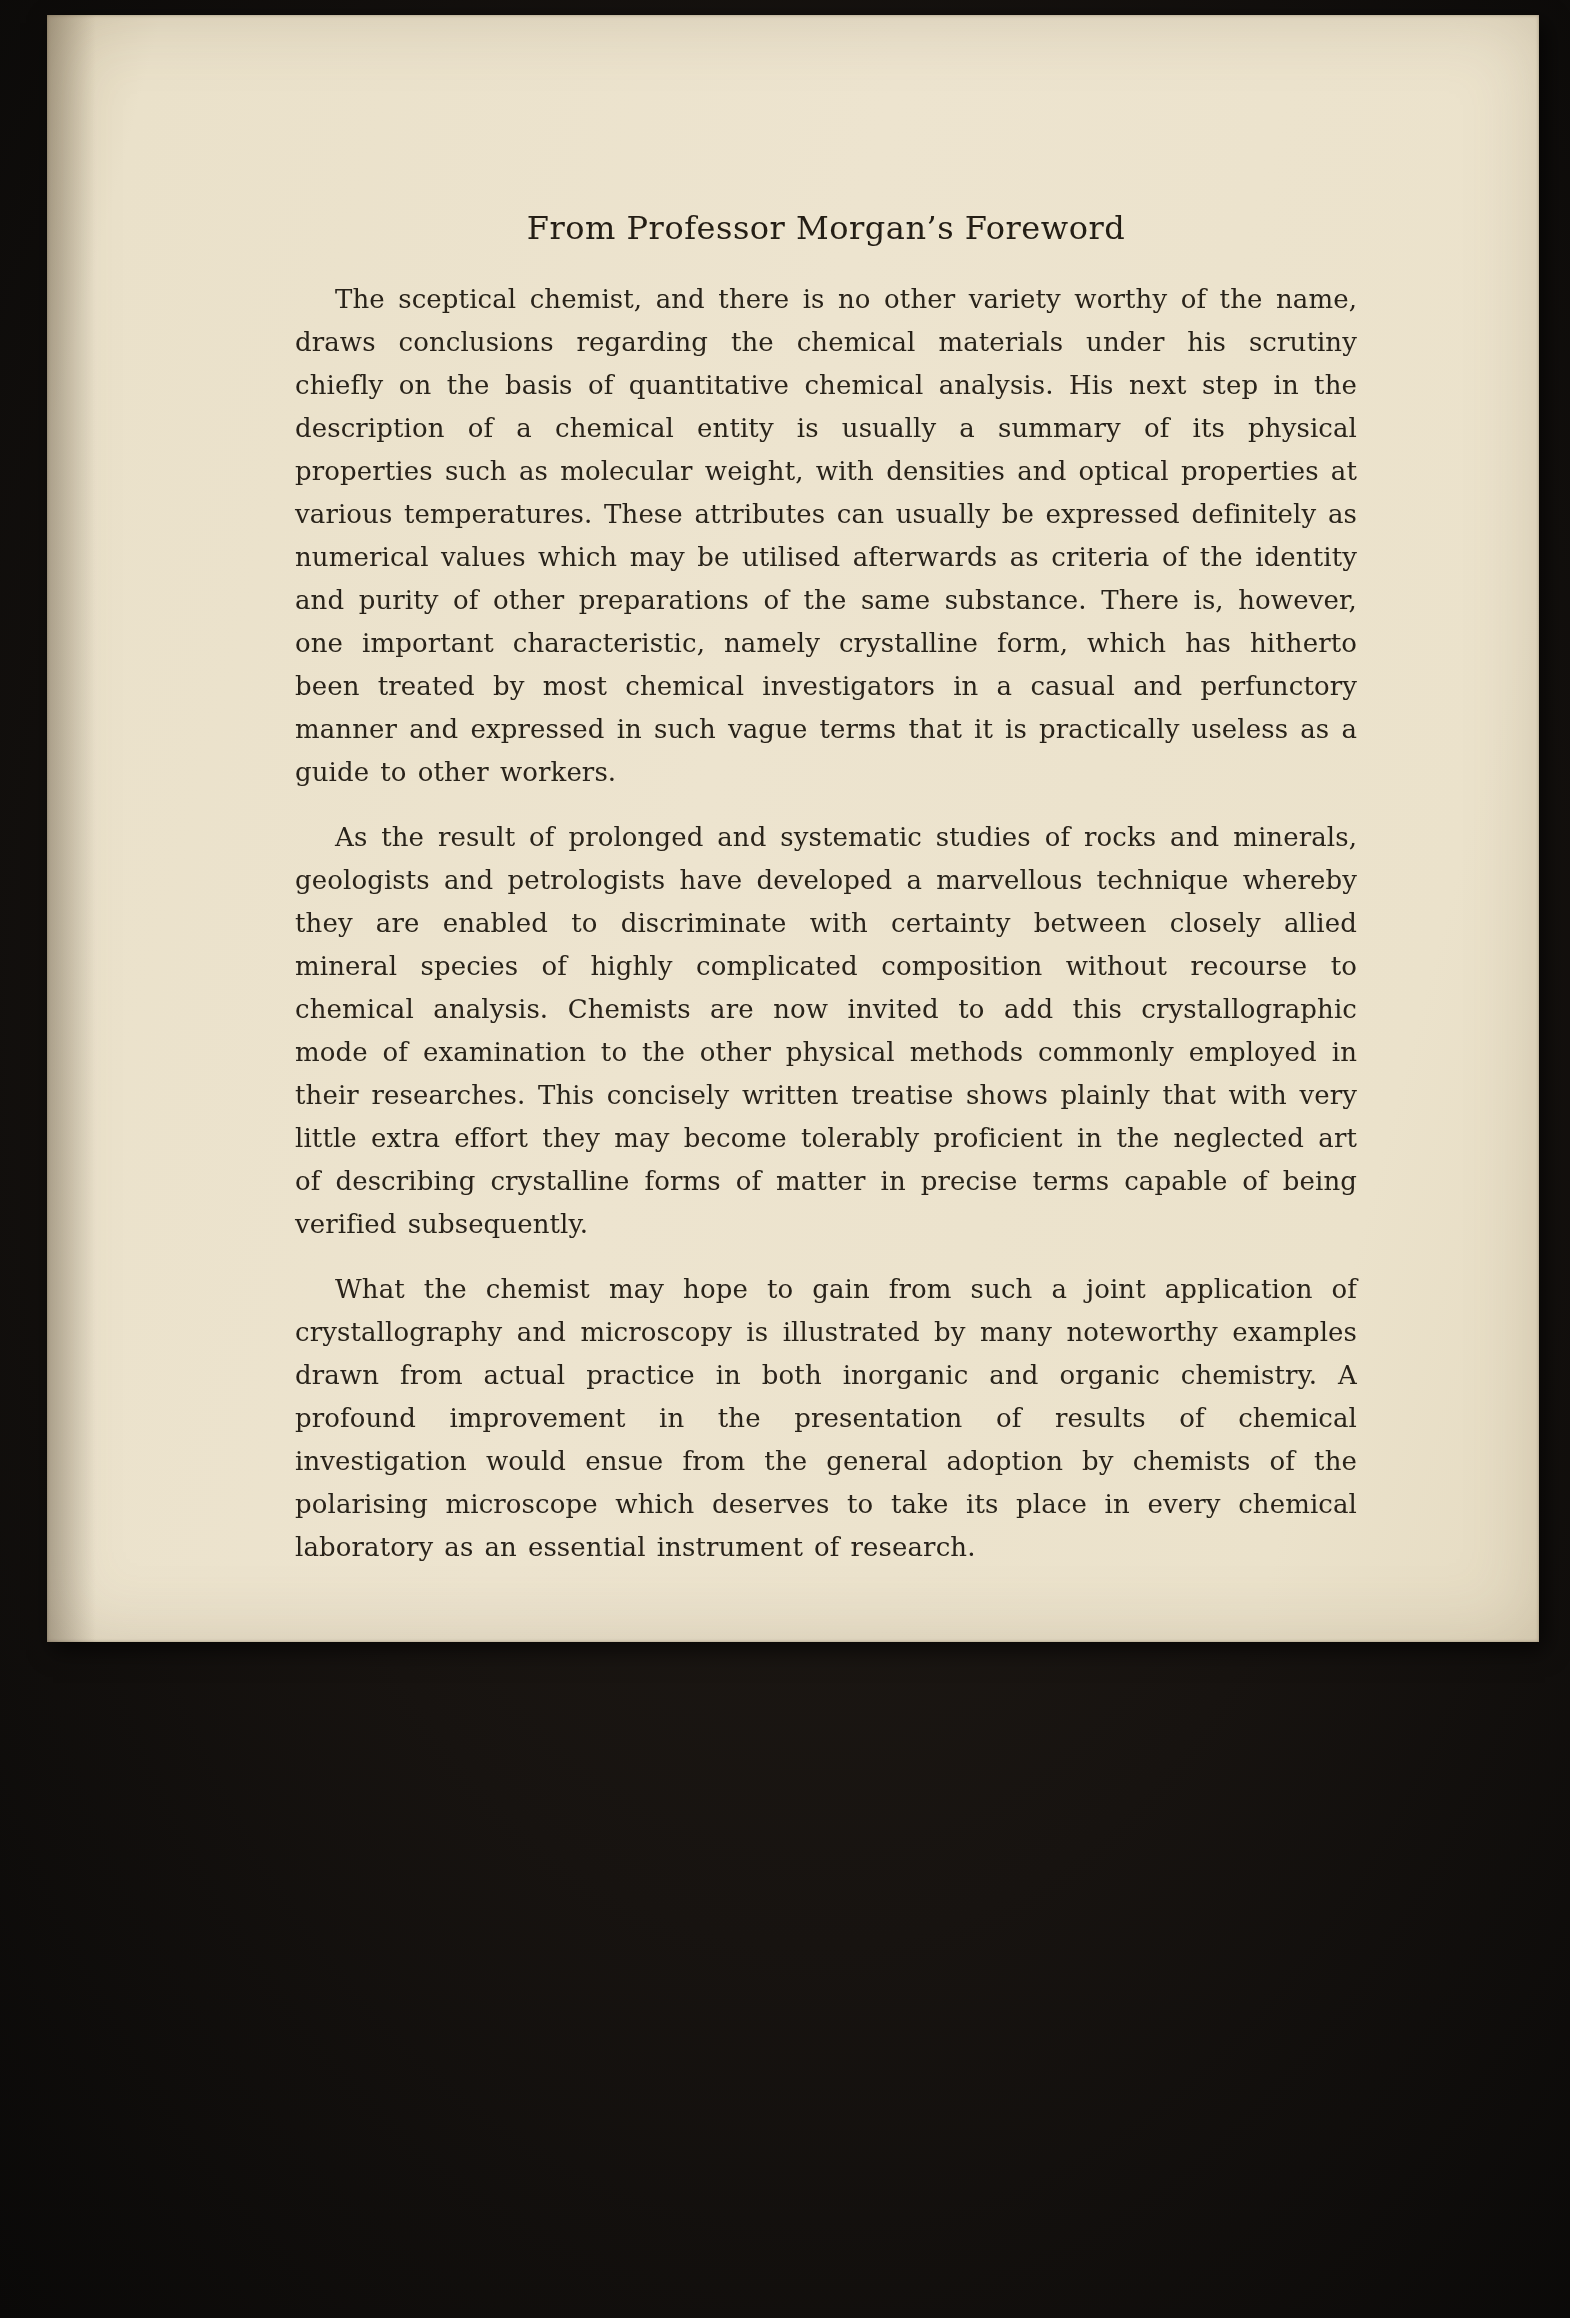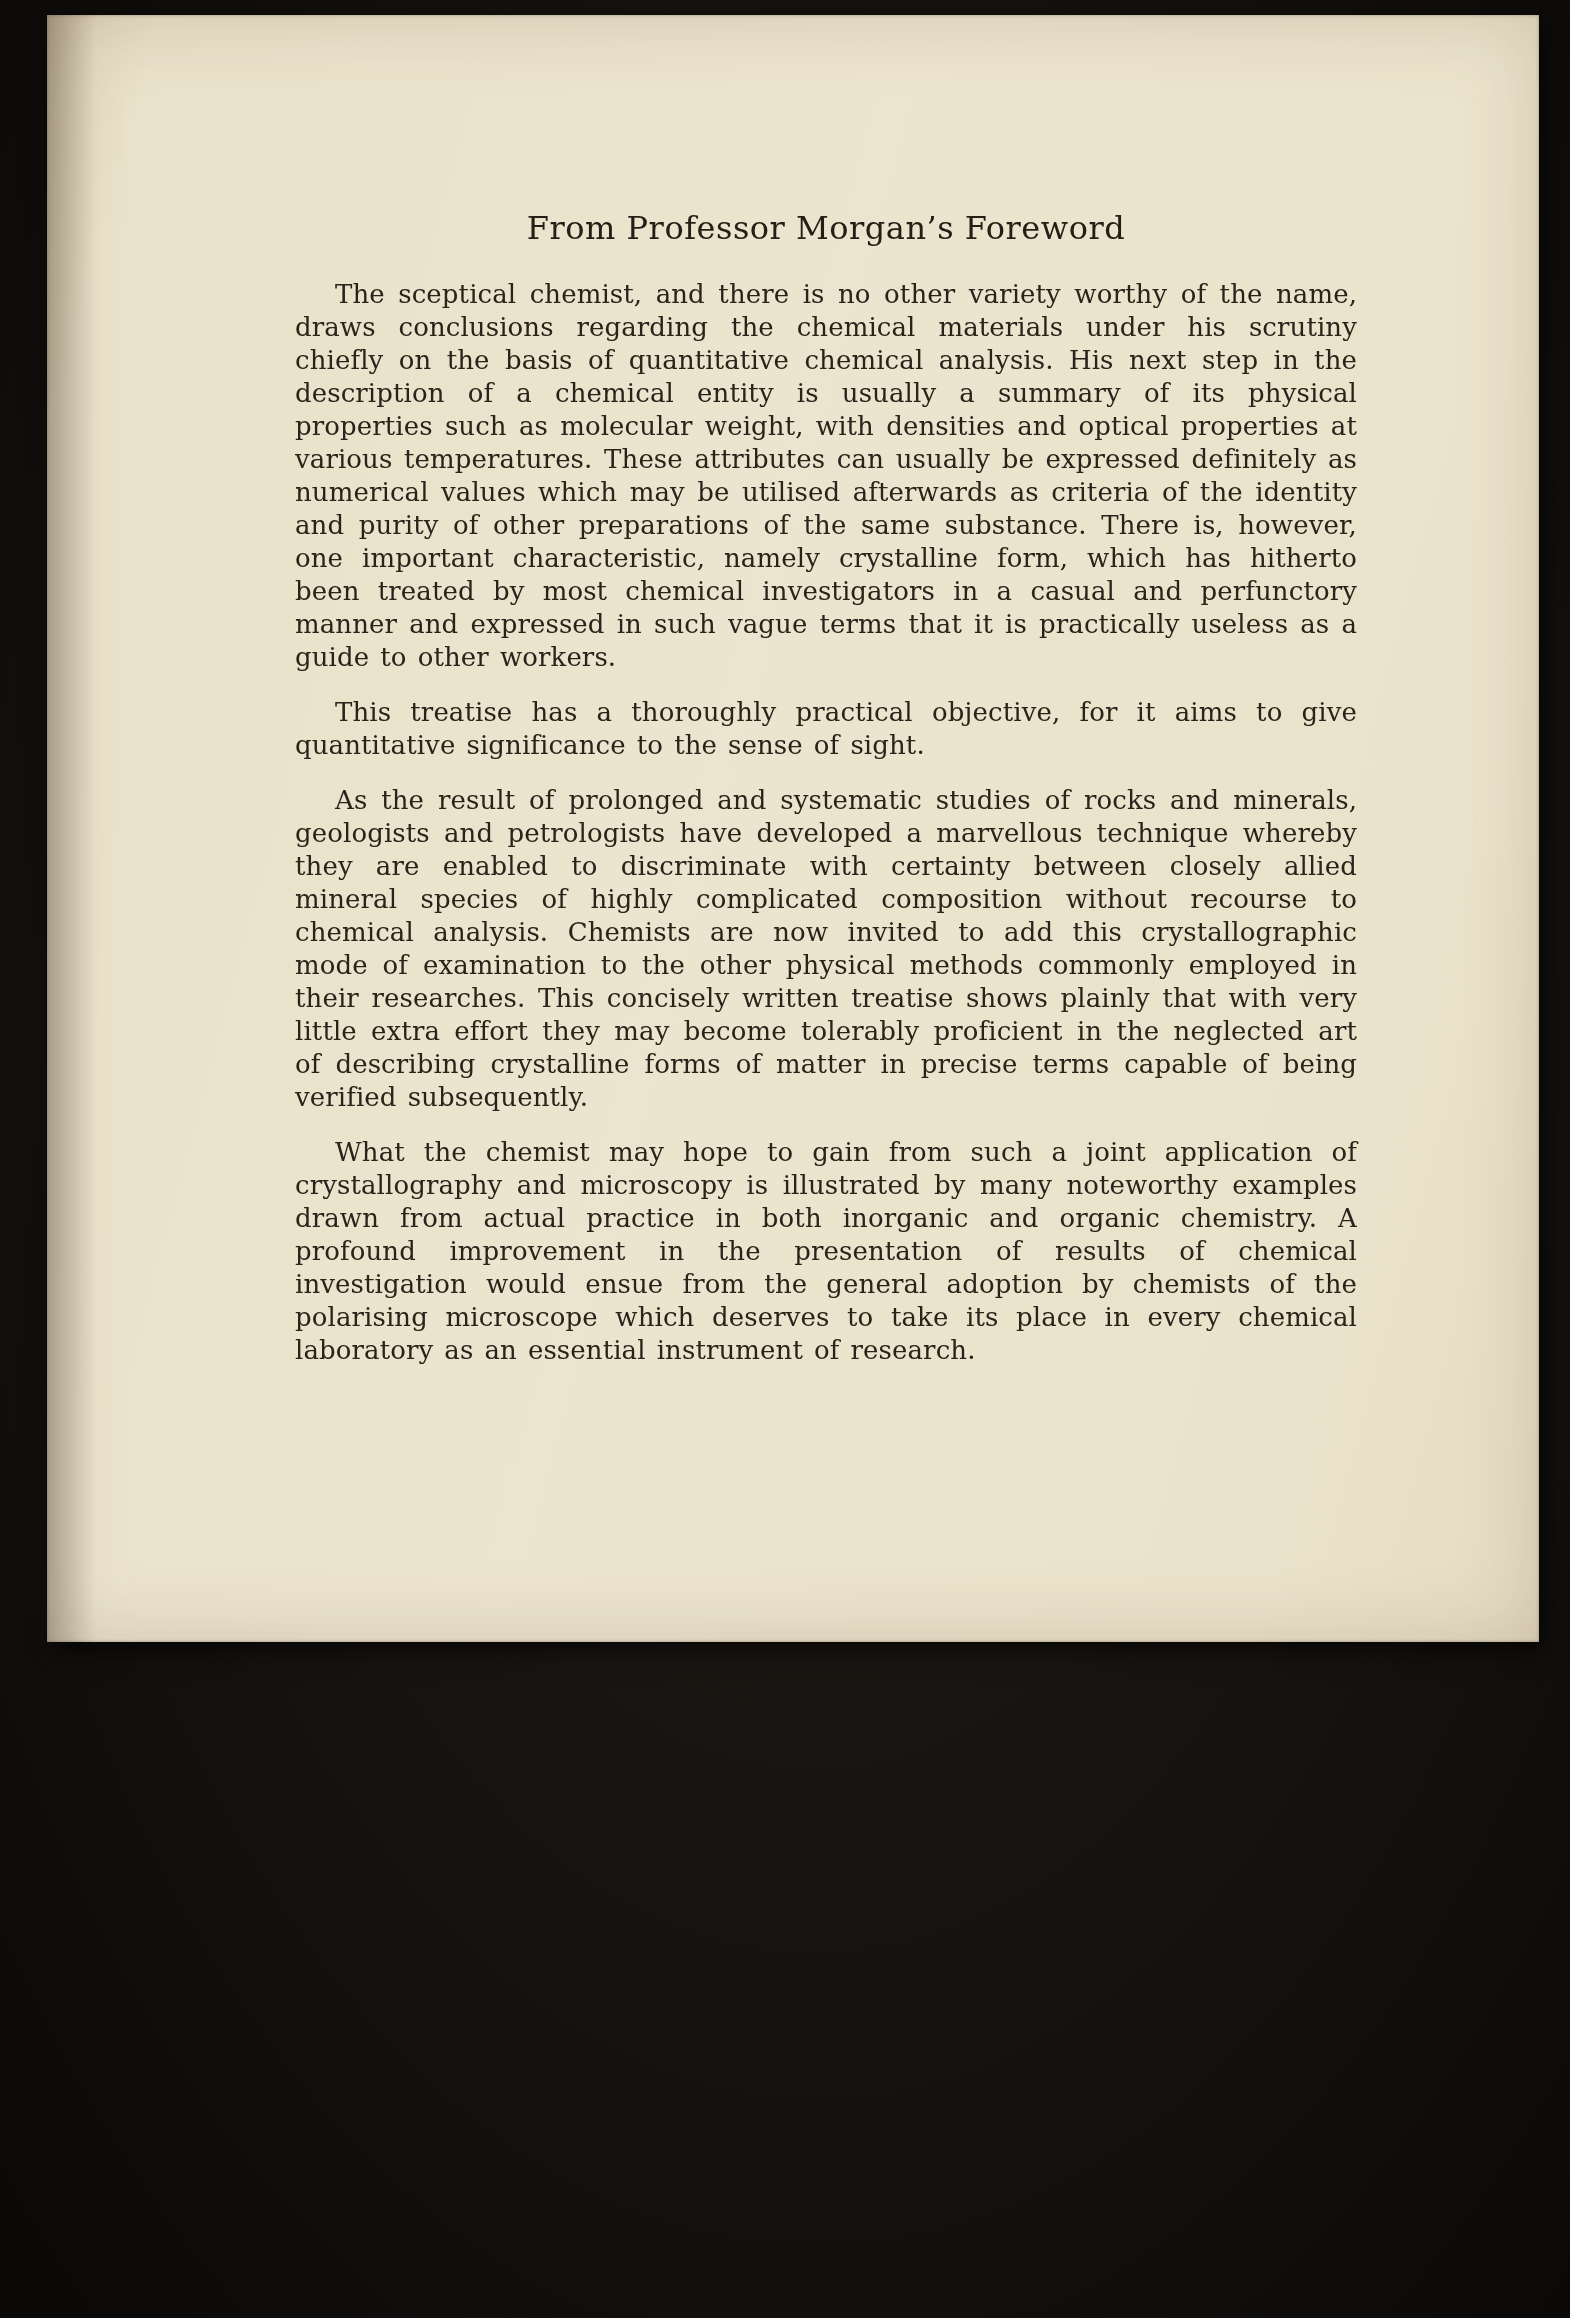--- a/index.html
+++ b/index.html
@@ -60,40 +60,39 @@
   .text-block h1 {
     font-size: 32px;
     font-weight: 500;
     text-align: center;
     margin: 0 0 31px 0;
     letter-spacing: 0.5px;
     color: #241e15;
   }
   .text-block p {
     font-size: 26px;
-    line-height: 33px;
+    line-height: 43px;
     text-align: justify;
     text-indent: 40px;
     margin: 0 0 22px 0;
     word-spacing: 2.7px;
     letter-spacing: 0.1px;
   }
   .text-block p:last-child {
     margin-bottom: 12px;
   }
 </style>
 </head>
 <body>
 
 <div class="backdrop">
   <div class="page">
     <div class="gutter-shadow"></div>
     <div class="edge-shadow"></div>
     <div class="text-block">
       <h1>From Professor Morgan’s Foreword</h1>
       <p>The sceptical chemist, and there is no other variety worthy of the name, draws conclusions regarding the chemical materials under his scrutiny chiefly on the basis of quantitative chemical analysis. His next step in the description of a chemical entity is usually a summary of its physical properties such as molecular weight, with densities and optical properties at various temperatures. These attributes can usually be expressed definitely as numerical values which may be utilised afterwards as criteria of the identity and purity of other preparations of the same substance. There is, however, one important characteristic, namely crystalline form, which has hitherto been treated by most chemical investigators in a casual and perfunctory manner and expressed in such vague terms that it is practically useless as a guide to other workers.</p>
-      <p>This treatise has a thoroughly practical objective, for it aims to give quantitative significance to the sense of sight.</p>
       <p>As the result of prolonged and systematic studies of rocks and minerals, geologists and petrologists have developed a marvellous technique whereby they are enabled to discriminate with certainty between closely allied mineral species of highly complicated composition without recourse to chemical analysis. Chemists are now invited to add this crystallographic mode of examination to the other physical methods commonly employed in their researches. This concisely written treatise shows plainly that with very little extra effort they may become tolerably proficient in the neglected art of describing crystalline forms of matter in precise terms capable of being verified subsequently.</p>
       <p>What the chemist may hope to gain from such a joint application of crystallography and microscopy is illustrated by many noteworthy examples drawn from actual practice in both inorganic and organic chemistry. A profound improvement in the presentation of results of chemical investigation would ensue from the general adoption by chemists of the polarising microscope which deserves to take its place in every chemical laboratory as an essential instrument of research.</p>
     </div>
   </div>
 </div>
 
 
 </body></html>

